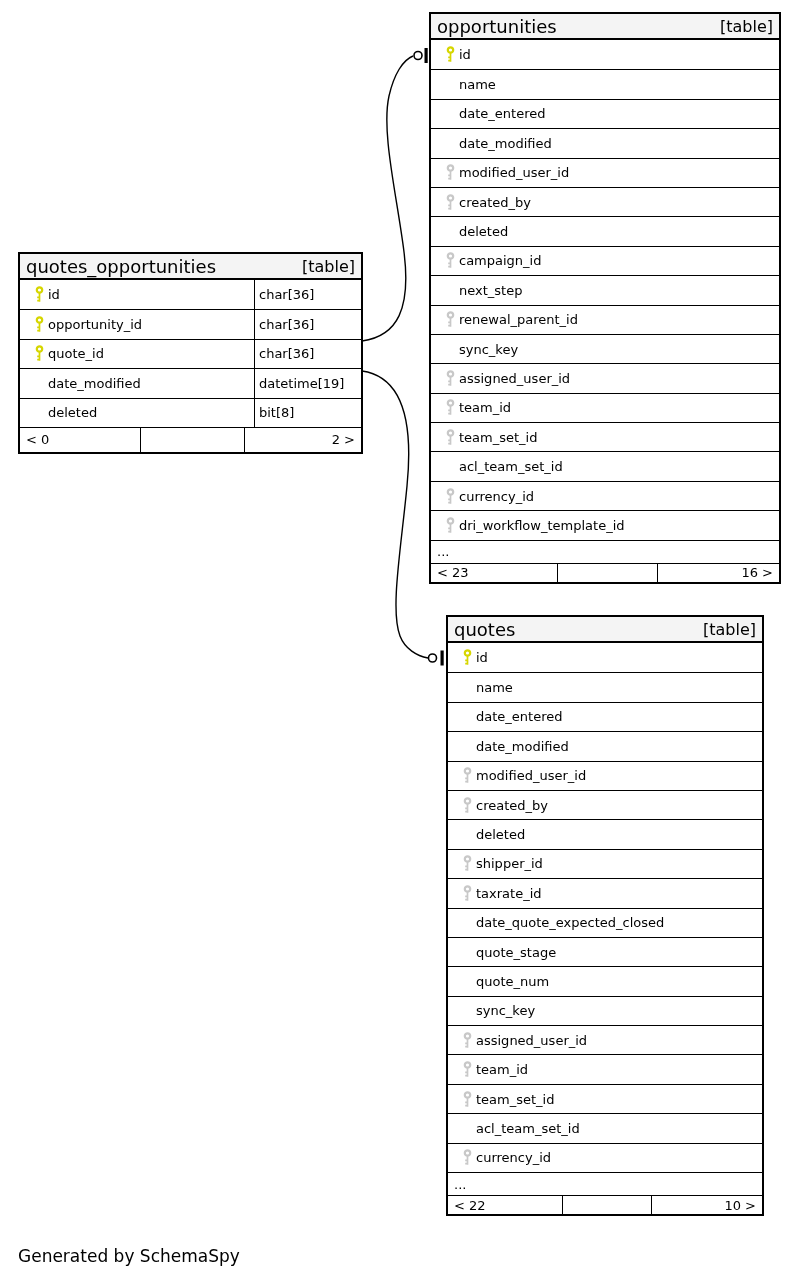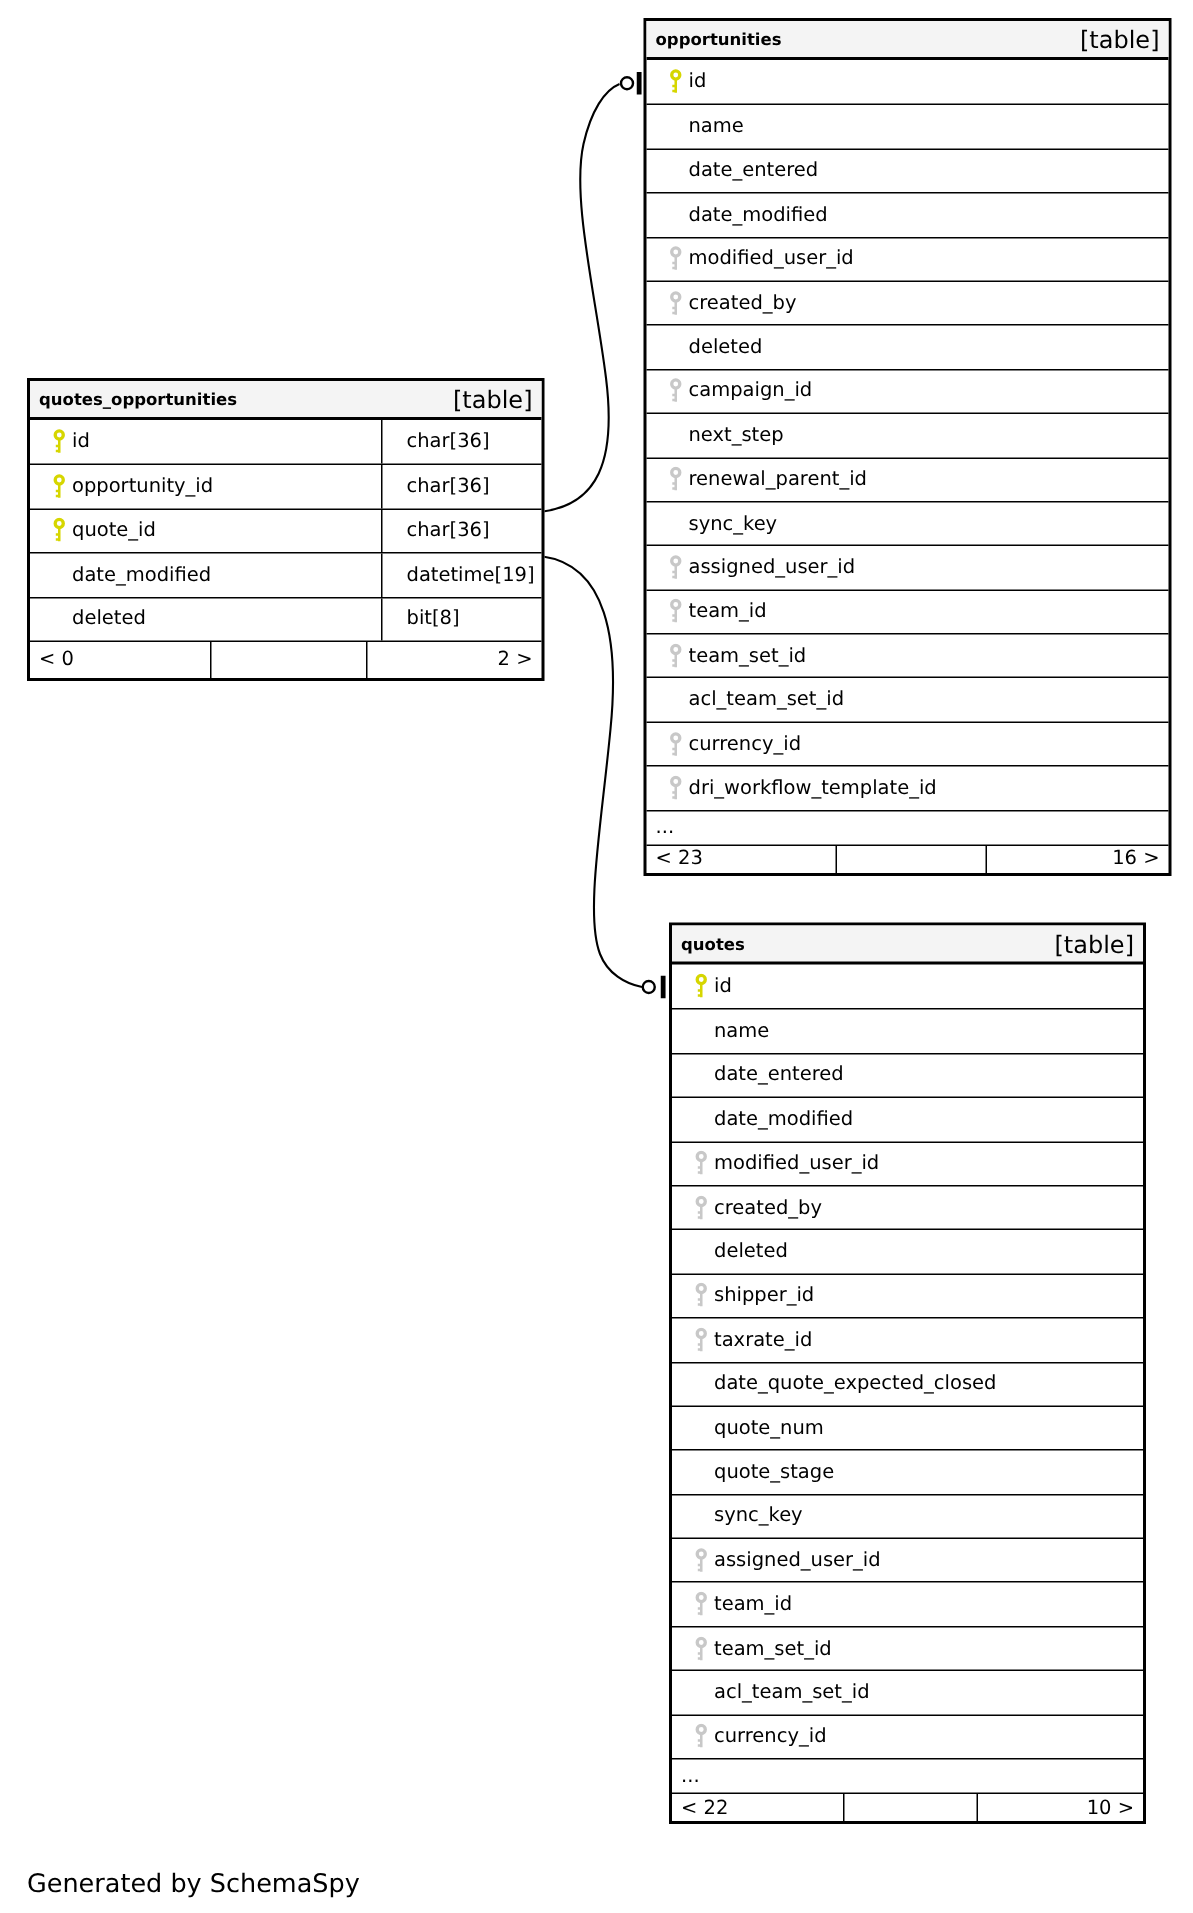--- a/index.html
+++ b/index.html
@@ -20,21 +20,21 @@
     border: 2px solid #000;
     font-size: 13px;
   }
   .etable .hdr {
     height: 26px;
     background: #f4f4f4;
     border-bottom: 2px solid #000;
     display: flex; align-items: center; justify-content: space-between;
     padding: 0 6px;
   }
-  .etable .hdr .ttl { font-weight: bold; font-size: 11px; }
+  .etable .hdr .ttl { font-weight: normal; font-size: 18px; }
   .etable .hdr .bdg { font-size: 16px; }
 
   .tbl-row {
     height: 29.4px;
     display: flex; align-items: stretch;
   }
   .tbl-row + .tbl-row, .ellipsis-row, .tfoot { border-top: 1px solid #000; }
 
   .keycell {
     width: 18px; flex: 0 0 18px;
@@ -46,21 +46,21 @@
   .col-name {
     flex: 1 1 auto;
     display: flex; align-items: center;
     padding-left: 2px;
     white-space: nowrap; overflow: hidden;
   }
   .col-type {
     flex: 0 0 107px;
     border-left: 1px solid #000;
     display: flex; align-items: center;
-    padding-left: 16px;
+    padding-left: 4px;
     white-space: nowrap;
   }
   .ellipsis-row {
     height: 23px;
     display: flex; align-items: center;
     padding-left: 6px;
   }
   .tfoot { display: flex; align-items: stretch; height: 19px; }
   .tfoot .fcell { display: flex; align-items: center; white-space: nowrap; }
   .tfoot .f-left  { padding-left: 6px; }
@@ -357,25 +357,25 @@
             </svg>
           </span>
           <span class="col-name">taxrate_id</span>
         </div>
         <div class="tbl-row">
           <span class="keycell "></span>
           <span class="col-name">date_quote_expected_closed</span>
         </div>
         <div class="tbl-row">
           <span class="keycell "></span>
+          <span class="col-name">quote_stage</span>
+        </div>
+        <div class="tbl-row">
+          <span class="keycell "></span>
           <span class="col-name">quote_num</span>
-        </div>
-        <div class="tbl-row">
-          <span class="keycell "></span>
-          <span class="col-name">quote_stage</span>
         </div>
         <div class="tbl-row">
           <span class="keycell "></span>
           <span class="col-name">sync_key</span>
         </div>
         <div class="tbl-row">
           <span class="keycell fk">
             <svg width="9" height="17" viewBox="0 0 9 17">
               <circle cx="4.5" cy="4" r="2.7" fill="none" stroke="currentColor" stroke-width="2.2"></circle>
               <path d="M4.5 6.7 V15.8 M4.5 11.3 H2.2 M4.5 14.6 H2.2" stroke="currentColor" stroke-width="1.7" fill="none"></path>

